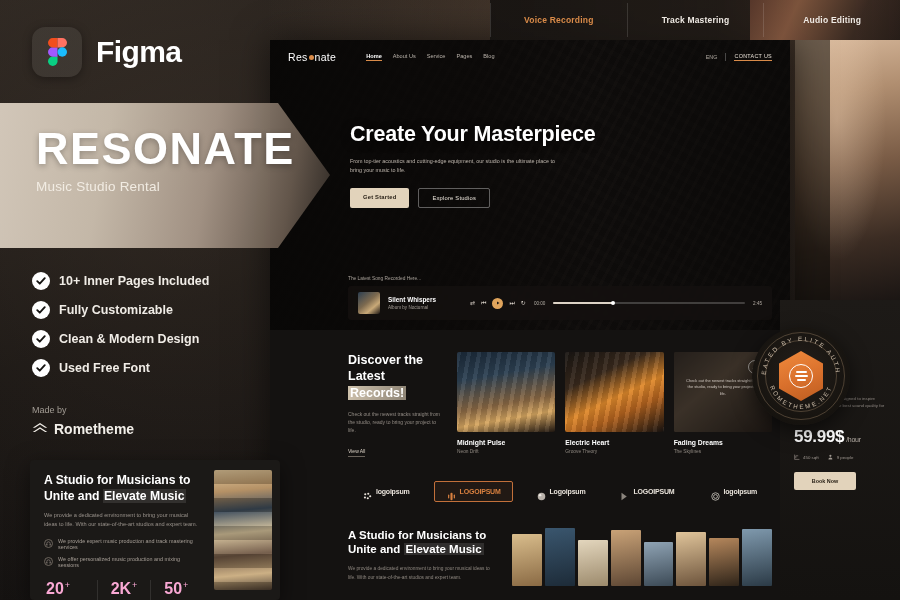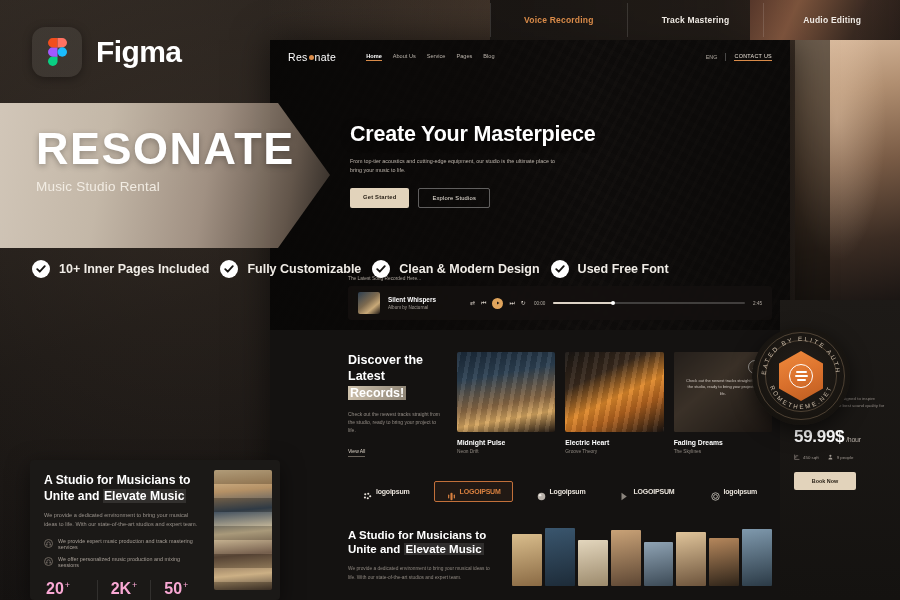--- a/index.html
+++ b/index.html
@@ -61,21 +61,21 @@
   }
   .beam-inner { position:absolute; left:36px; top:126px; z-index:6; }
   .title-big {
     font-size:45px; font-weight:bold; color:#fff; letter-spacing:1.5px; line-height:1;
     text-shadow:0 2px 6px rgba(0,0,0,.28);
     font-stretch:condensed;
   }
   .title-sub { margin-top:8px; font-size:13.5px; color:#f2ece3; letter-spacing:.2px; }
 
   
-  .features { position:absolute; left:32px; top:260px; z-index:6; display:flex; flex-direction:row; gap:11px; }
+  .features { position:absolute; left:32px; top:272px; z-index:6; display:flex; flex-direction:column; gap:11px; }
   .feat { display:flex; align-items:center; gap:9px; }
   .feat .check {
     width:18px; height:18px; border-radius:50%; background:#fff;
     display:flex; align-items:center; justify-content:center; flex:0 0 auto;
   }
   .feat .check svg { width:10px; height:10px; }
   .feat-label { font-size:12.5px; font-weight:bold; color:#f0ece6; white-space:nowrap; }
 
   .madeby { position:absolute; left:32px; top:405px; z-index:6; }
   .madeby-label { font-size:9px; color:#a29c94; margin-bottom:5px; }
@@ -366,20 +366,32 @@
     <div class="feat">
       <span class="check">
         <svg viewBox="0 0 12 12">
             <path d="M1.5 6.2l3 3L10.5 2.6" stroke="#151311" stroke-width="2.2" fill="none" stroke-linecap="round" stroke-linejoin="round"></path>
           </svg>
       </span>
       <span class="feat-label">Used Free Font</span>
     </div>
   </div>
 
+  <div class="madeby">
+    <div class="madeby-label">Made by</div>
+    <div class="madeby-brand">
+      <span>
+        <svg viewBox="0 0 22 16" width="16" height="12">
+          <path d="M1 7.5L11 1l10 6.5-3 0L11 3.2 4 7.5z" fill="#f0ece6"></path>
+          <path d="M1 13.5L11 7l10 6.5-3 0L11 9.2 4 13.5z" fill="#f0ece6"></path>
+        </svg>
+      </span>
+      <span class="madeby-brand-text">Rometheme</span>
+    </div>
+  </div>
 
   <div class="studio-card">
     <div class="studio-left">
       <div class="sc-head">
         <span>A Studio for Musicians to</span><br>
         <span>Unite and </span><em>Elevate Music</em>
       </div>
       <div class="sc-para">We provide a dedicated environment to bring your musical ideas to life. With our state-of-the-art studios and expert team.</div>
       <div class="sc-bullets">
         <div class="sc-bullet">

